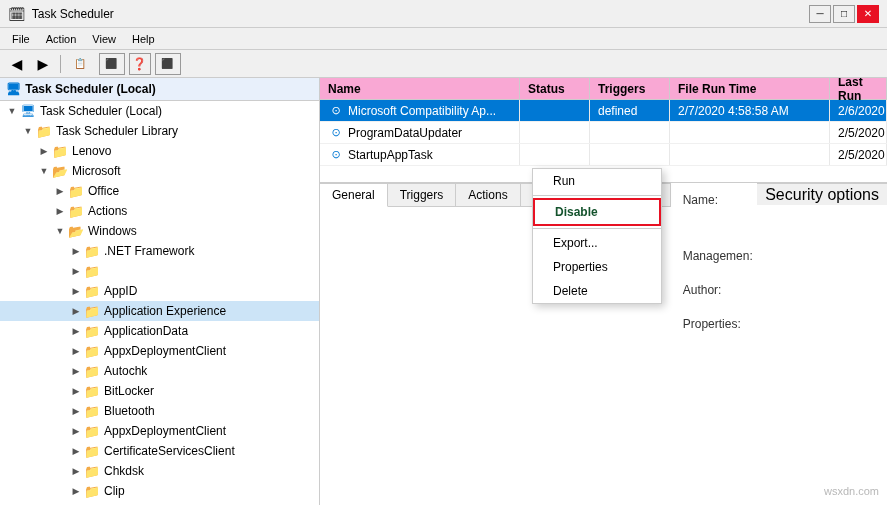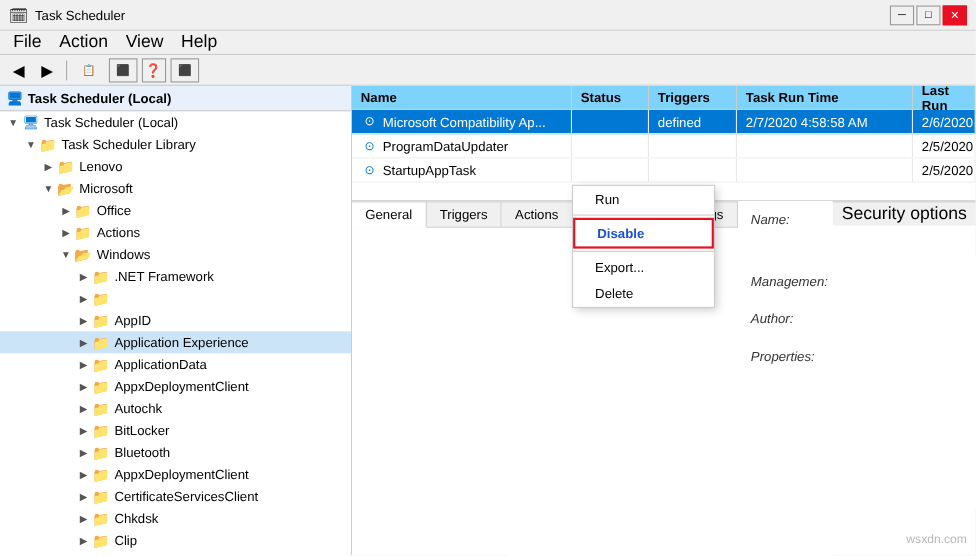--- a/index.html
+++ b/index.html
@@ -48,21 +48,21 @@
       background: #f0f0f0;
       border-bottom: 1px solid #ccc;
       display: flex;
       padding: 2px 4px;
       height: 22px;
       align-items: center;
     }
     .menu-item {
       padding: 2px 8px;
       cursor: pointer;
-      font-size: 16px;
+      font-size: 11px;
     }
 
     
     .toolbar {
       background: #f0f0f0;
       border-bottom: 1px solid #ccc;
       padding: 3px 6px;
       display: flex;
       align-items: center;
       gap: 4px;
@@ -152,21 +152,21 @@
 
     
     .table-area {
       flex: 0 0 auto;
       border-bottom: 1px solid #ccc;
       overflow: hidden;
       height: 105px;
     }
     .table-header {
       display: flex;
-      background: #7dd3fc;
+      background: #f9a8d4;
       border-bottom: 1px solid #ccc;
       height: 22px;
     }
     .th {
       padding: 3px 8px;
       border-right: 1px solid #ccc;
       font-size: 12px;
       font-weight: bold;
       display: flex;
       align-items: center;
@@ -202,37 +202,37 @@
       margin-right: 4px;
       display: inline-flex;
       align-items: center;
       justify-content: center;
     }
 
     
     .context-menu {
       position: absolute;
       top: 168px;
-      left: 520px;
+      left: 532px;
       background: #fff;
       border: 1px solid #ccc;
       box-shadow: 3px 3px 8px rgba(0,0,0,0.2);
       z-index: 100;
       min-width: 130px;
     }
     .ctx-item {
       padding: 5px 20px;
       cursor: pointer;
       font-size: 12px;
       white-space: nowrap;
     }
     .ctx-item.disabled-item {
       border: 2px solid #e81123;
       font-weight: bold;
-      color: #1d4ed8;
+      color: #14532d;
       background: #fff;
     }
     .ctx-separator {
       height: 1px;
       background: #ccc;
       margin: 2px 0;
     }
 
     
     .detail-panel {
@@ -273,21 +273,20 @@
       display: flex;
       margin-bottom: 6px;
       align-items: flex-start;
     }
     .detail-label {
       width: 90px;
       font-size: 12px;
       color: #333;
       flex-shrink: 0;
       padding-top: 2px;
-      font-style: italic;
     }
     .detail-value {
       font-size: 12px;
       color: #000;
       flex: 1;
     }
     .detail-value-box {
       flex: 1;
       font-size: 12px;
       background: #fff;
@@ -513,21 +512,21 @@
 
   </div>
 
   <div class="right-panel">
 
     <div class="table-area">
       <div class="table-header">
         <div class="th col-name">Name</div>
         <div class="th col-status">Status</div>
         <div class="th col-triggers">Triggers</div>
-        <div class="th col-nextrun">Task Run Time</div>
+        <div class="th col-nextrun">File Run Time</div>
         <div class="th col-lastrun">Last Run</div>
       </div>
       <div class="table-body">
 
         <div class="table-row selected">
           <div class="td col-name">
             <span class="td-icon" style="color:#fff; font-size:11px;">⊙</span>
             <span>Microsoft Compatibility Ap...</span>
           </div>
           <div class="td col-status"></div>
@@ -595,18 +594,19 @@
     </div>
   </div>
 </div>
 
 <div class="context-menu">
   <div class="ctx-item">Run</div>
   <div class="ctx-separator"></div>
   <div class="ctx-item disabled-item">Disable</div>
   <div class="ctx-separator"></div>
   <div class="ctx-item">Export...</div>
+  <div class="ctx-item">Properties</div>
   <div class="ctx-item">Delete</div>
 </div>
 
 <div class="watermark">
   <span>wsxdn.com</span>
 </div>
 
 </body></html>

